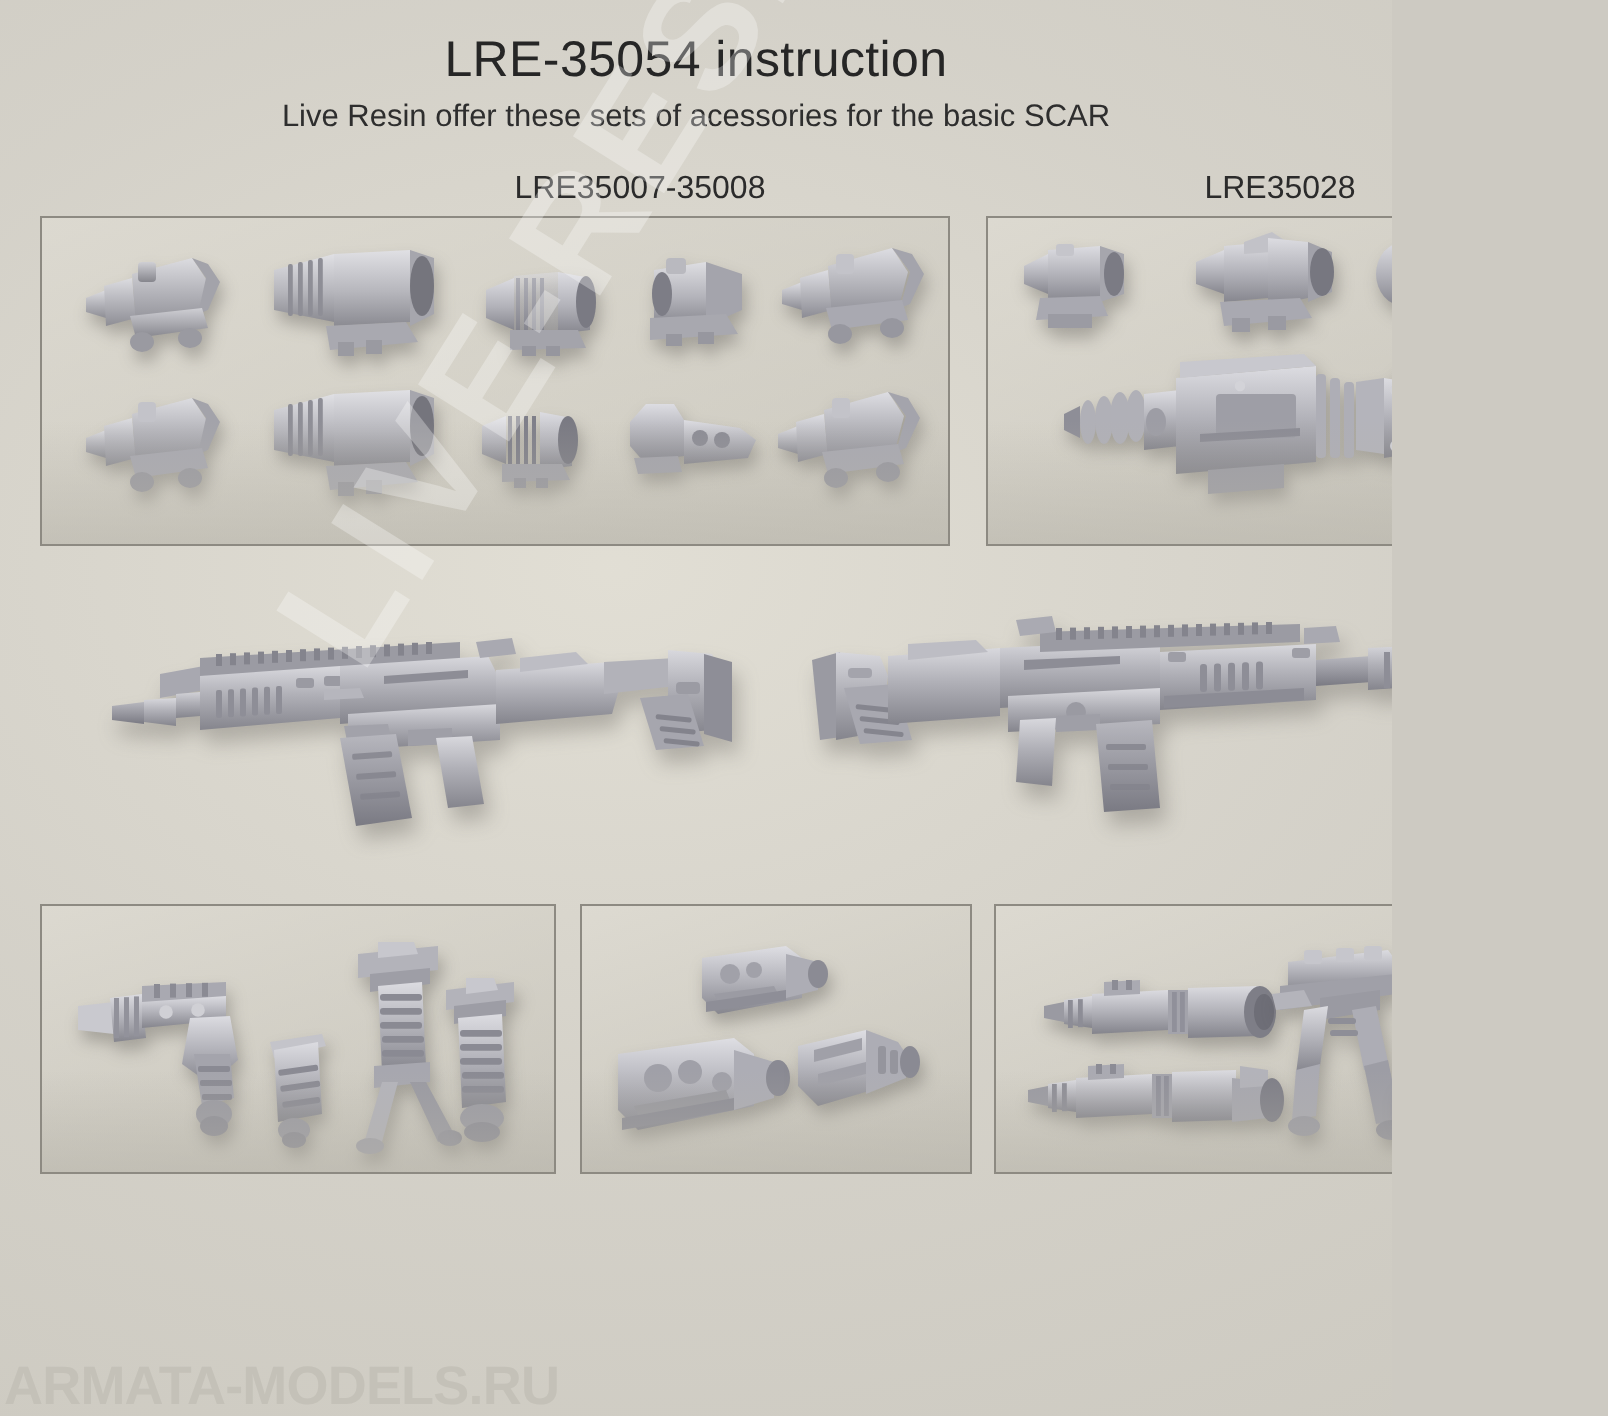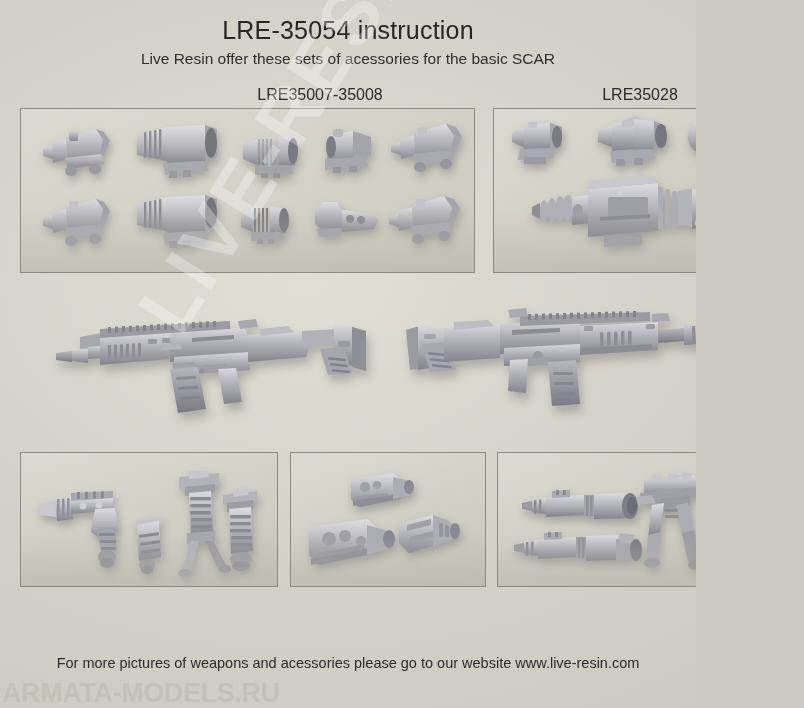--- a/index.html
+++ b/index.html
@@ -873,16 +873,15 @@
             <rect x="60" y="14" width="3" height="12"></rect>
               <rect x="65" y="15" width="3" height="11"></rect>
           </g>
           <ellipse cx="74" cy="21" rx="6" ry="9" fill="#808089"></ellipse>
         </svg>
       </div>
 
     </div>
   </div>
 
-  <div class="footer-note">For more pictures of weapons and acessories please go to our website www.live-resin.com</div>
   <div class="watermark-corner">ARMATA-MODELS.RU</div>
 
 </div>
 
 </body></html>

